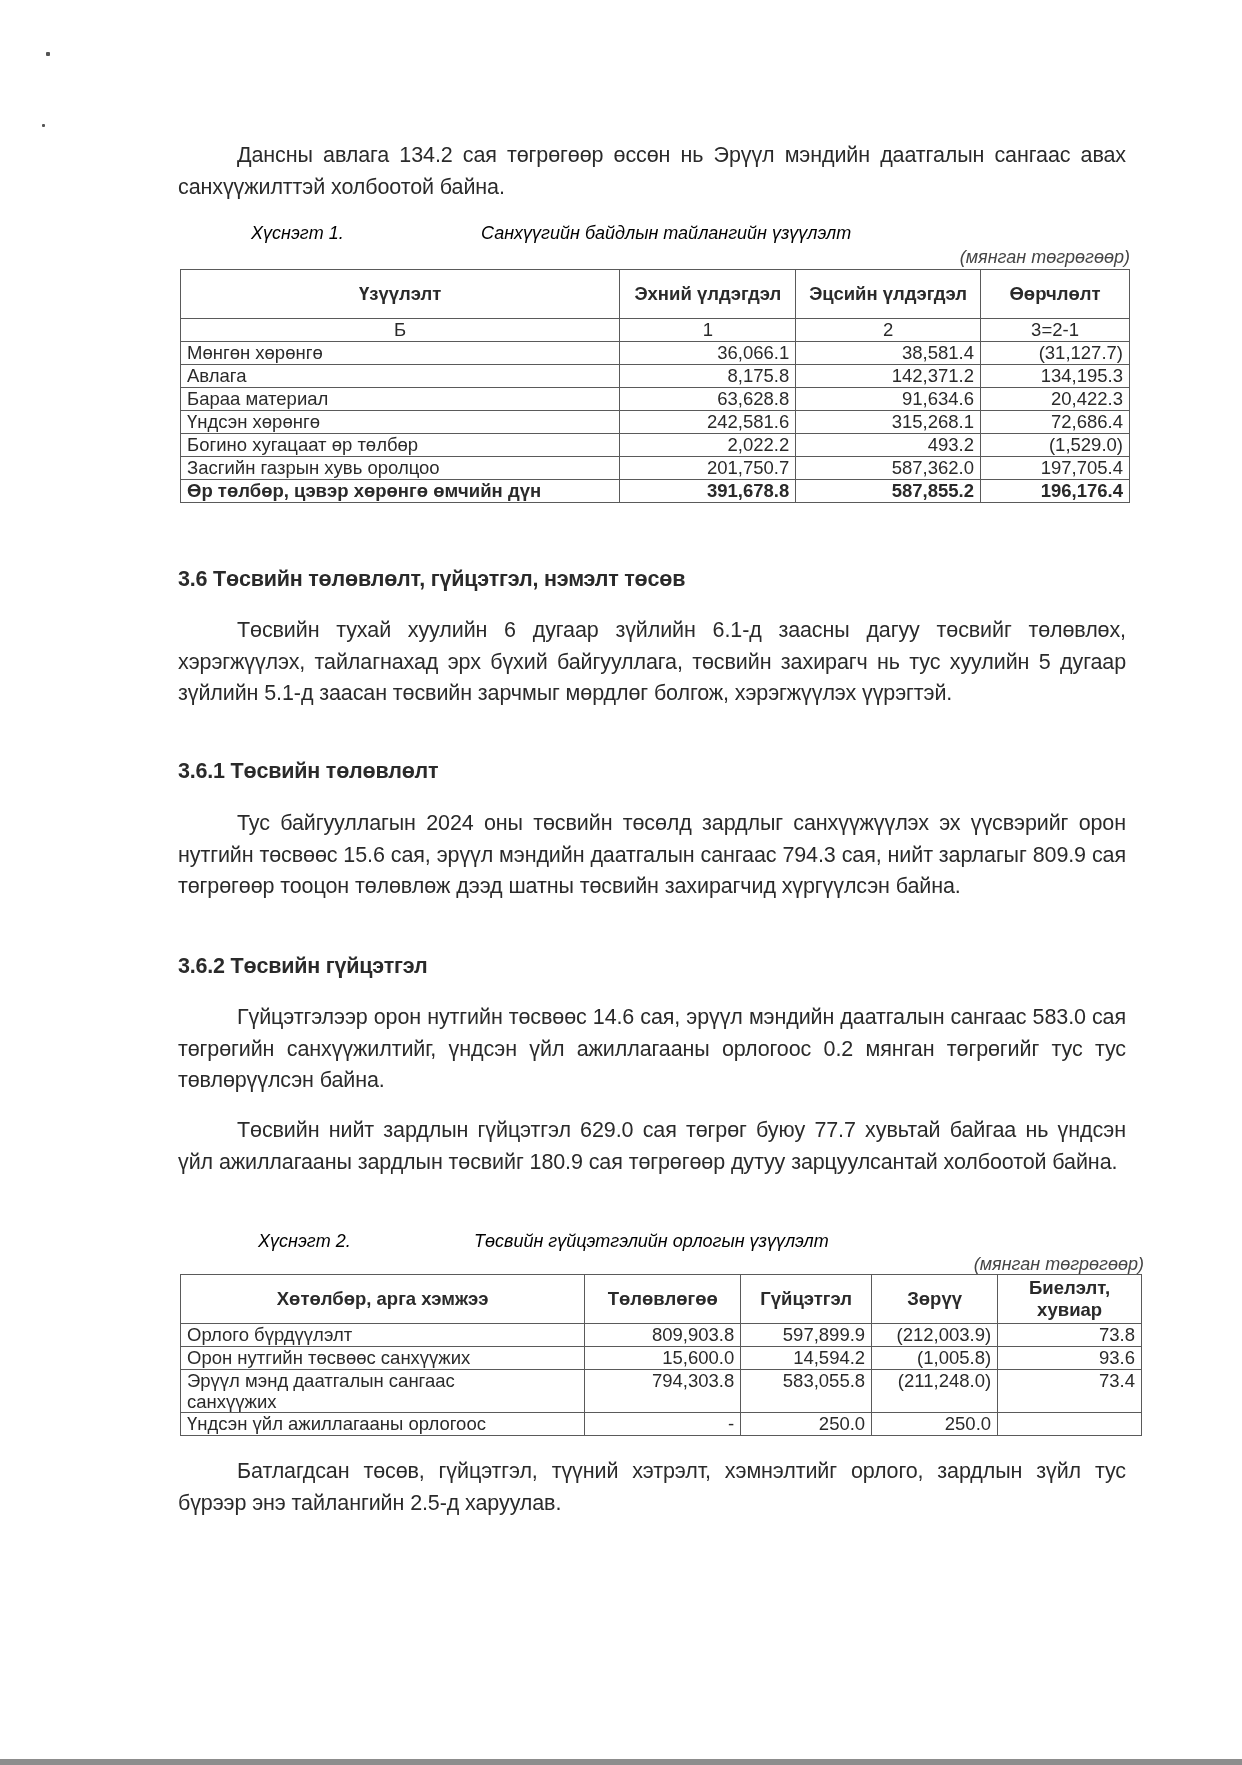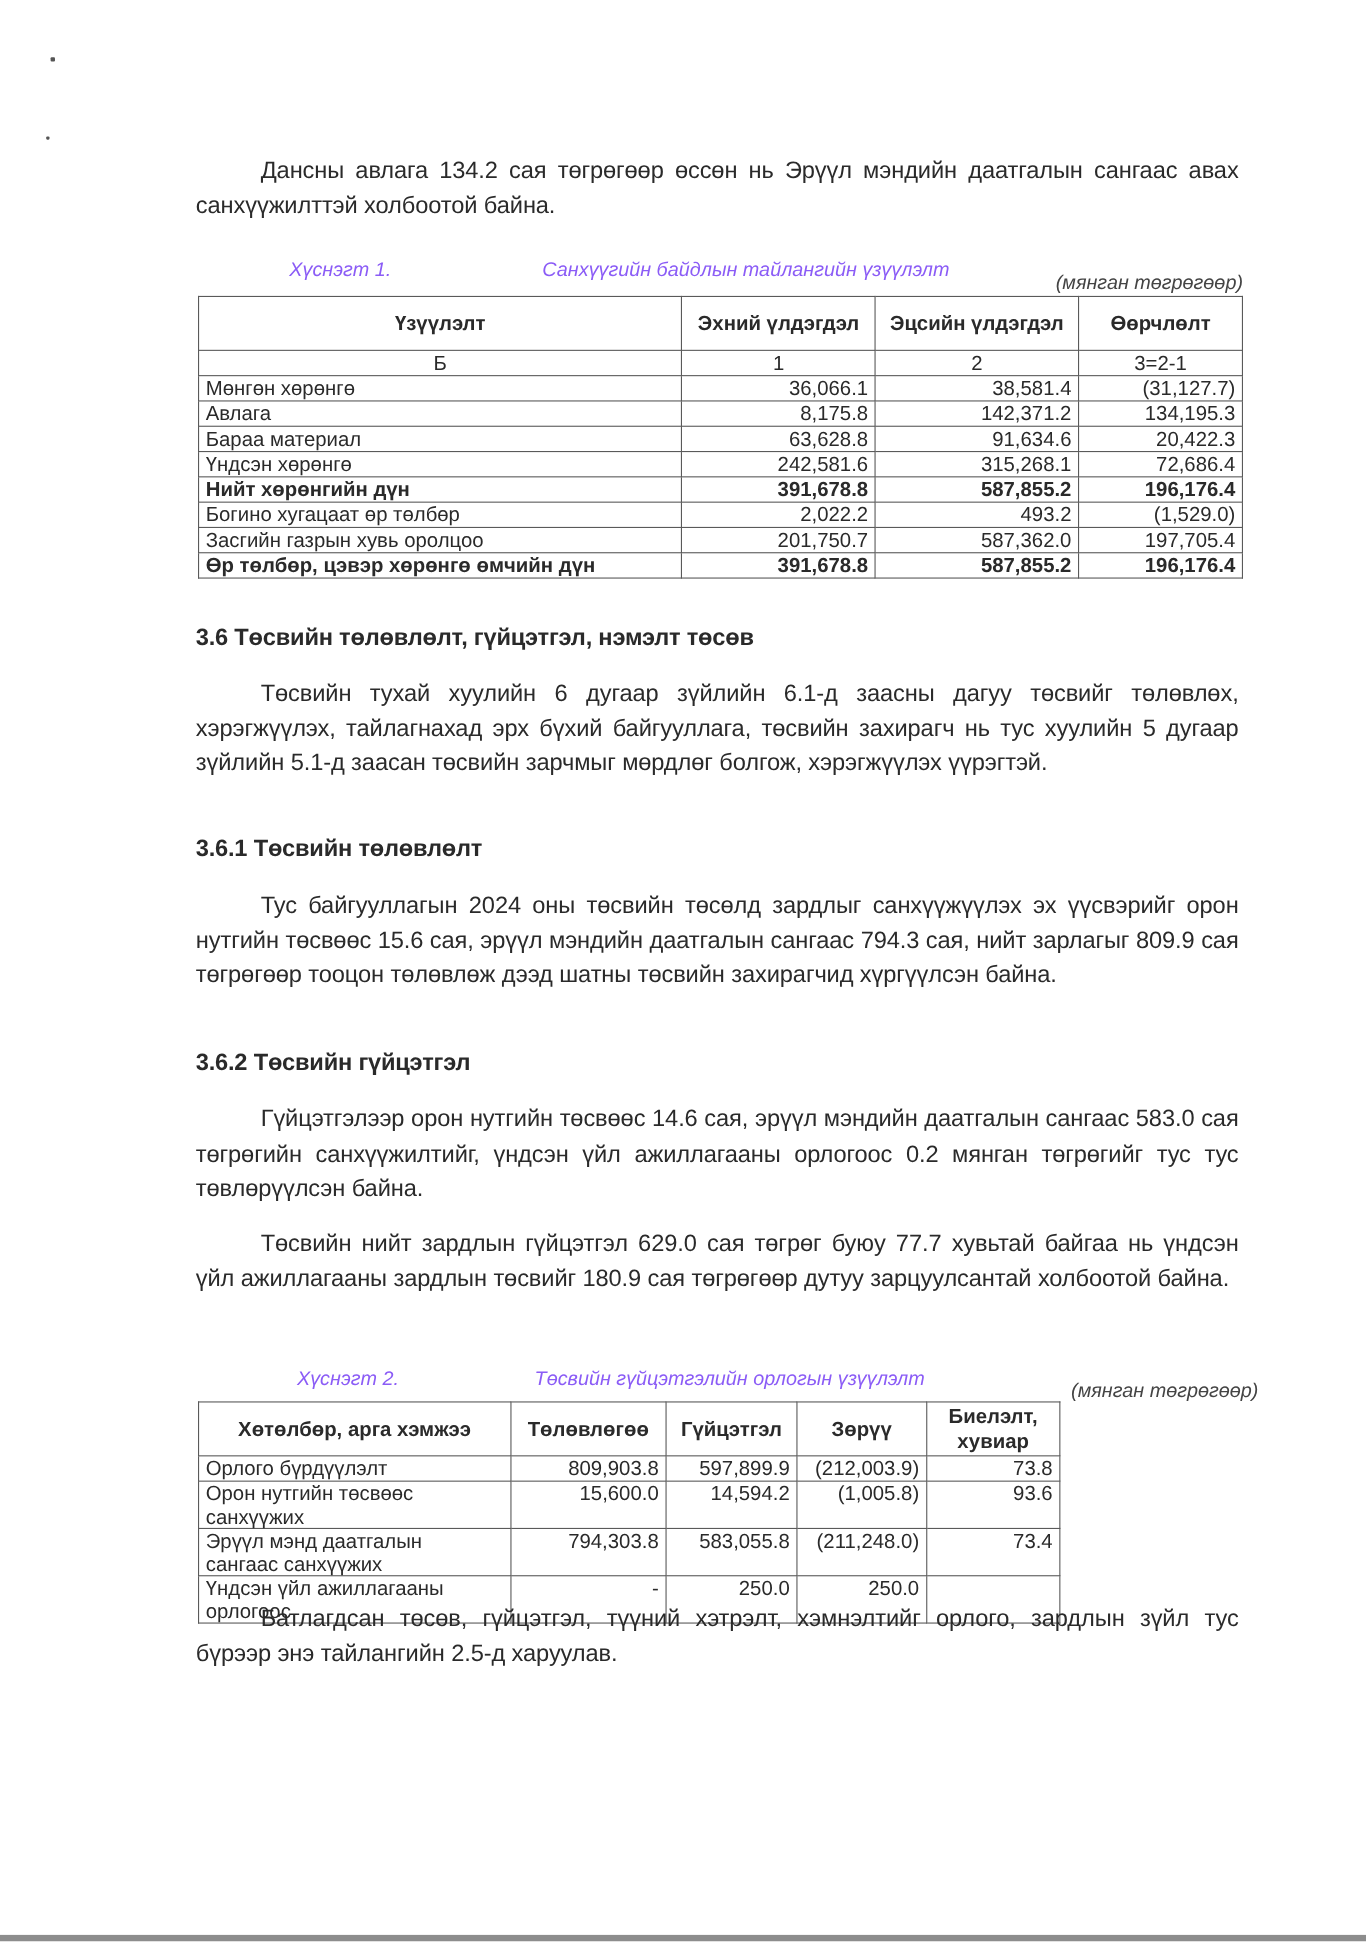--- a/index.html
+++ b/index.html
@@ -16,37 +16,37 @@
     .para {
       position: absolute; left: 0; width: 948px;
       font-size: 21.5px; line-height: 31.5px; text-align: justify;
       text-indent: 59px; margin: 0; letter-spacing: -0.1px;
     }
     .heading {
       position: absolute; left: 0; font-size: 21.5px; font-weight: bold; margin: 0;
       letter-spacing: -0.2px;
     }
     .caption {
-      position: absolute; font-size: 18px; font-style: italic; color: #8b5cf6; margin: 12px;
+      position: absolute; font-size: 18px; font-style: italic; color: #000000; margin: 0;
     }
     .unit { position: absolute; right: -4px; font-size: 18px; font-style: italic; color: #444; }
     table.fin {
       position: absolute; border-collapse: collapse; font-size: 18.5px; color: #2a2a2a;
     }
     table.fin td, table.fin th {
       border: 1.3px solid #5a5a5a; padding: 0 6px; line-height: 21px; height: 22px;
     }
     table.fin th { font-weight: bold; text-align: center; line-height: 22px; }
     table.fin td.num { text-align: right; }
     table.fin td.ctr { text-align: center; }
     table.fin tr.bold td { font-weight: bold; }
     table.fin td { vertical-align: top; }
     #t1 { left: 2px; top: 269px; width: 950px; }
     #t1 th { height: 48px; }
-    #t2 { left: 2px; top: 1274px; width: 784px; }
+    #t2 { left: 2px; top: 1274px; width: 962px; }
     #t2 th { height: 48px; }
   </style>
 </head>
 <body>
 
 <div class="scan-mark m1"></div>
 <div class="scan-mark m2"></div>
 
 <div class="page">
 
@@ -92,26 +92,20 @@
       <td>Бараа материал</td>
       <td class="num">63,628.8</td>
       <td class="num">91,634.6</td>
       <td class="num">20,422.3</td>
     </tr>
     <tr>
       <td>Үндсэн хөрөнгө</td>
       <td class="num">242,581.6</td>
       <td class="num">315,268.1</td>
       <td class="num">72,686.4</td>
-    </tr>
-    <tr class="bold">
-      <td>Нийт хөрөнгийн дүн</td>
-      <td class="num">391,678.8</td>
-      <td class="num">587,855.2</td>
-      <td class="num">196,176.4</td>
     </tr>
     <tr>
       <td>Богино хугацаат өр төлбөр</td>
       <td class="num">2,022.2</td>
       <td class="num">493.2</td>
       <td class="num">(1,529.0)</td>
     </tr>
     <tr>
       <td>Засгийн газрын хувь оролцоо</td>
       <td class="num">201,750.7</td>

